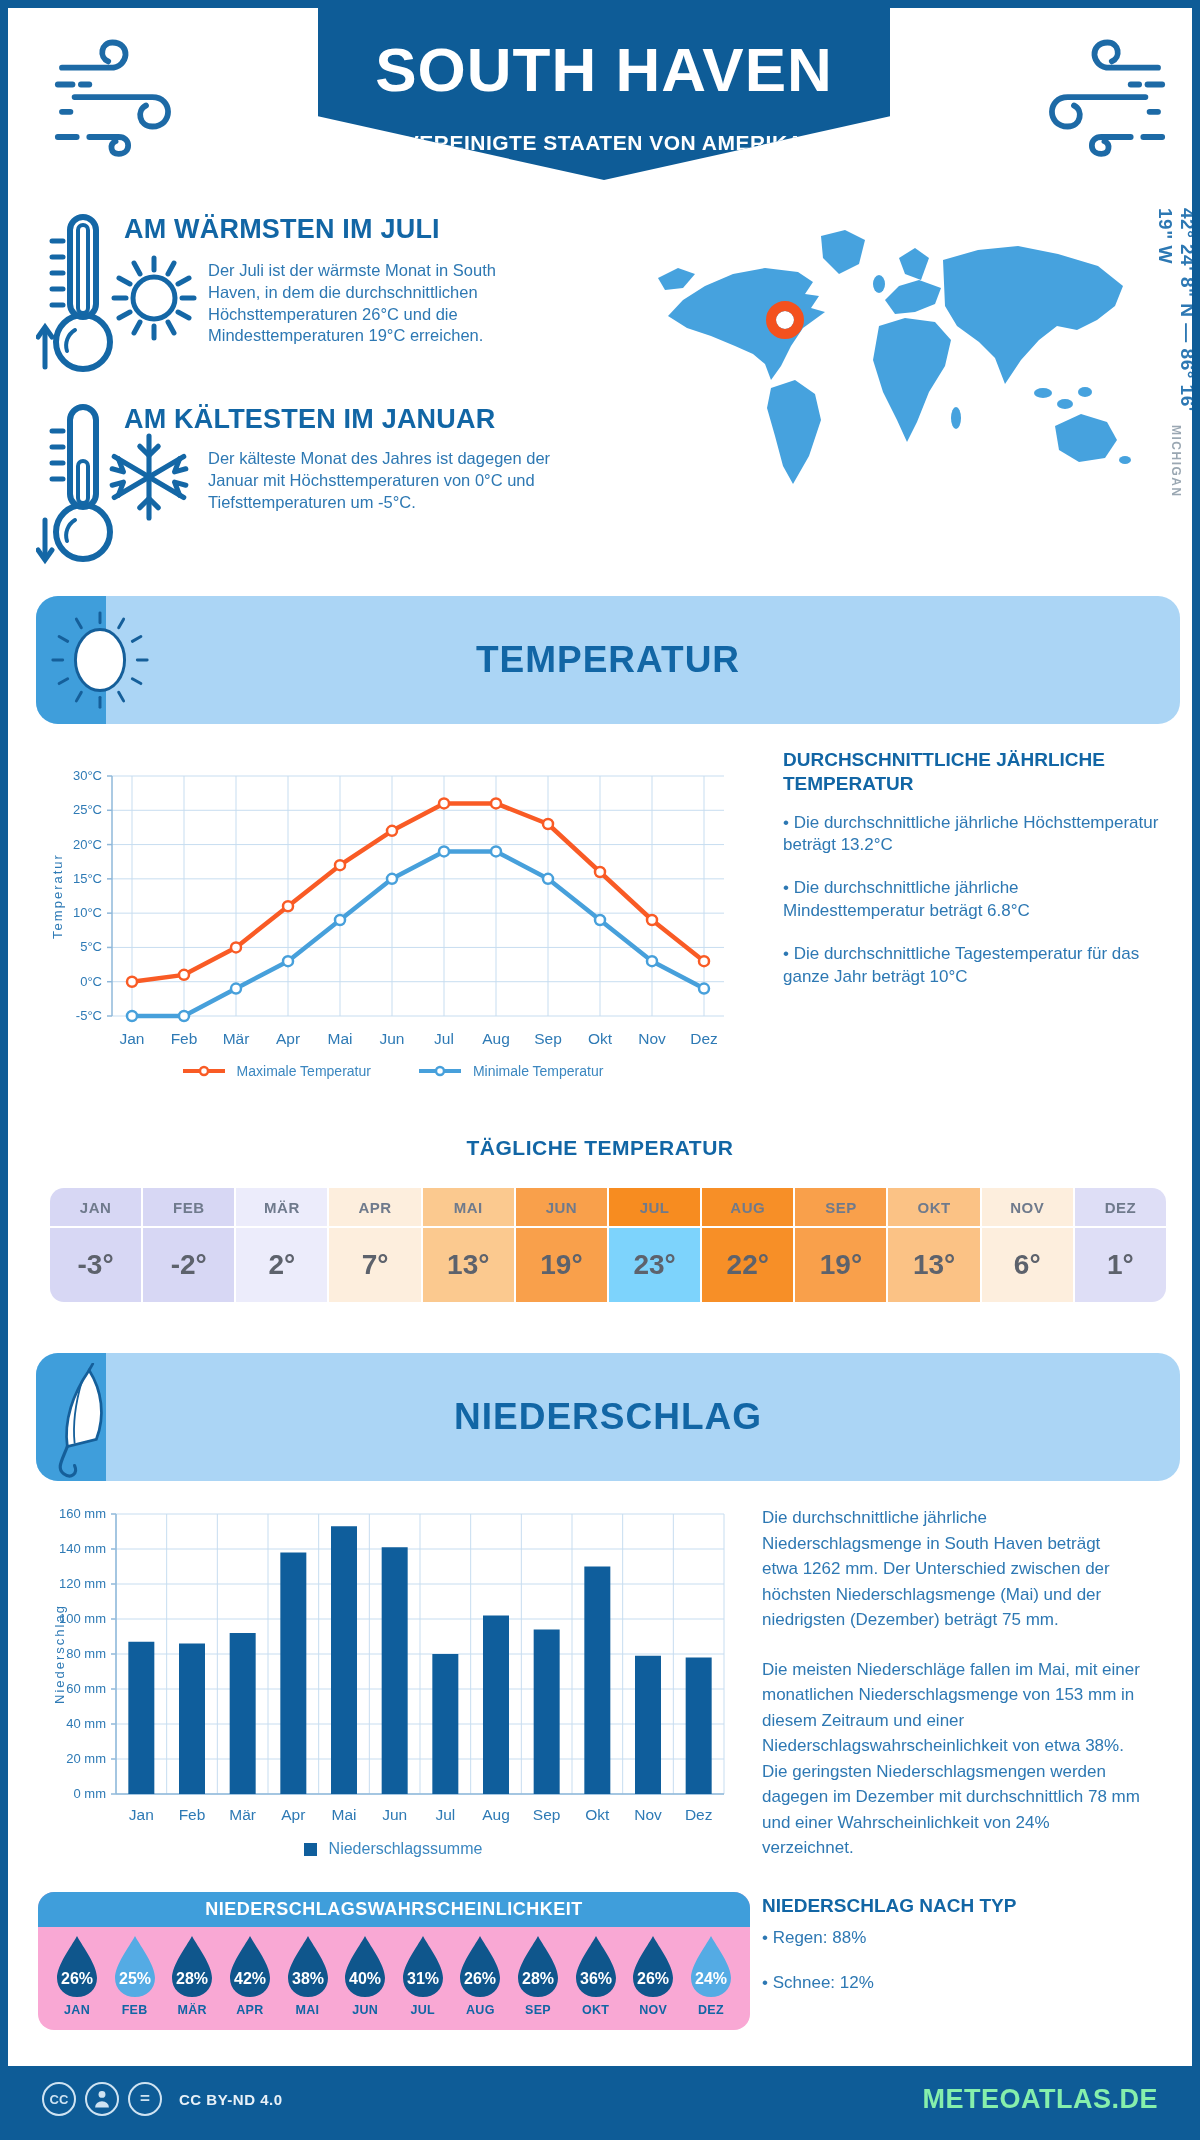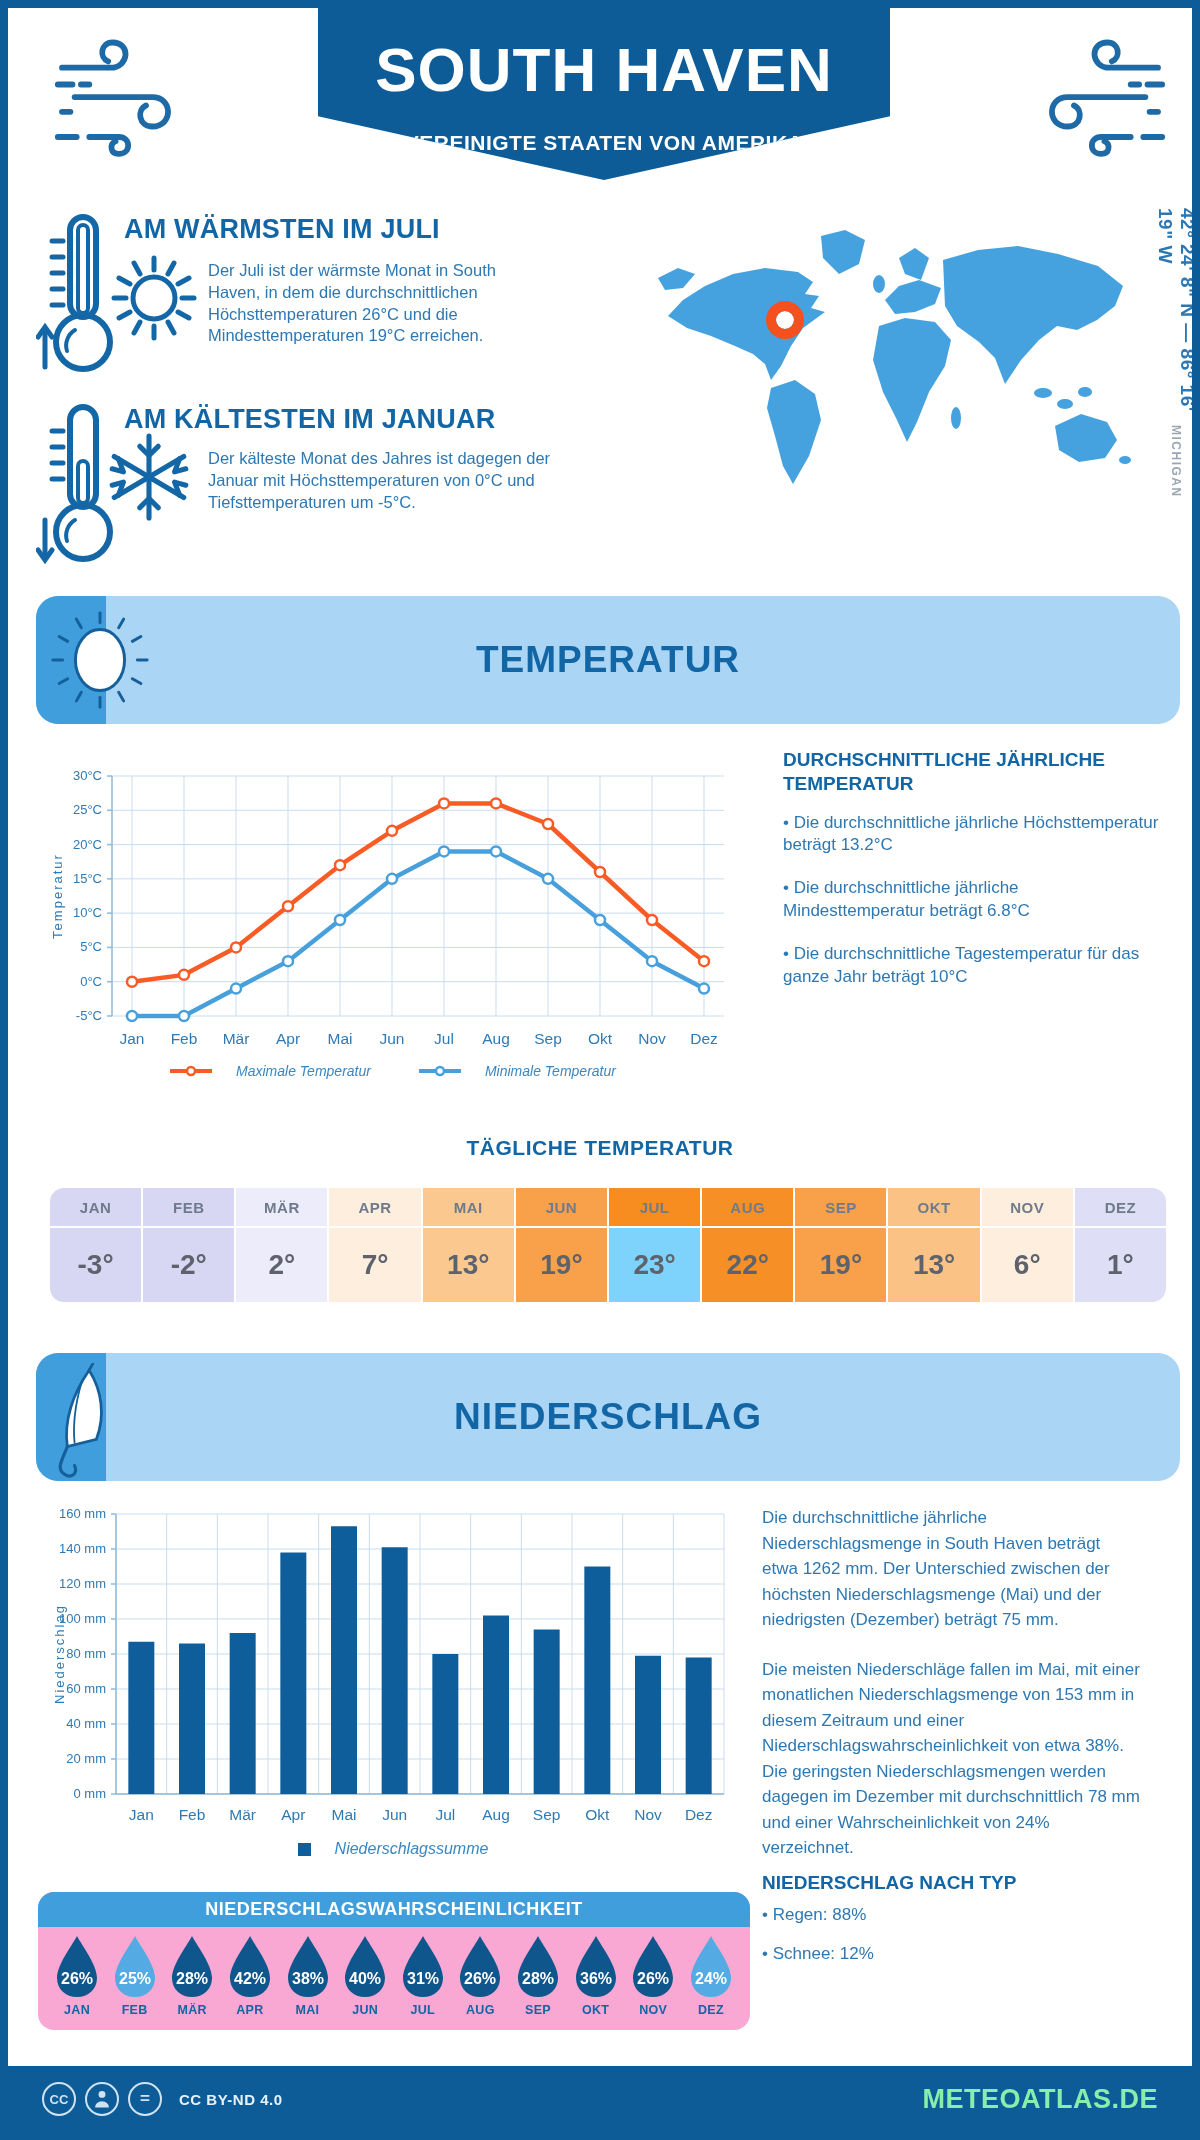--- a/index.html
+++ b/index.html
@@ -44,21 +44,21 @@
     display:flex; align-items:center; justify-content:center;
     font-size:37px; font-weight:700; color:#1266a5; letter-spacing:1px;
   }
   .section-banner svg.sb-icon { position:absolute; left:8px; top:10px; }
   
   .col-head { font-size:19px; font-weight:700; color:#1266a5; line-height:1.25; margin-bottom:16px; }
   .col-text { font-size:17px; line-height:1.5; color:#2d78b3; }
   .bullet { font-size:17px; line-height:1.35; color:#2d78b3; margin-bottom:20px; }
   
   .legend-row { position:absolute; display:flex; justify-content:center; align-items:center; gap:48px; }
-  .legend-item { display:flex; align-items:center; gap:24px; font-size:14px; color:#3b87c0;font-style:italic; }
+  .legend-item { display:flex; align-items:center; gap:12px; font-size:14px; color:#3b87c0; }
   .legend-sq { width:13px; height:13px; background:#0f5e9c; display:inline-block; }
   
   .daily-heading { position:absolute; left:0; width:100%; text-align:center; top:1128px;
     font-size:21px; font-weight:700; color:#1266a5; letter-spacing:.5px; }
   .daily-table { position:absolute; left:42px; top:1180px; width:1116px;
     display:grid; grid-template-columns:repeat(12,1fr); column-gap:2px; }
   .dt-col { display:flex; flex-direction:column; row-gap:2px; }
   .dt-head { height:38px; display:flex; align-items:center; justify-content:center;
     font-size:15px; font-weight:700; color:#6f7a8c; letter-spacing:.5px; }
   .dt-val { height:74px; display:flex; align-items:center; justify-content:center;
@@ -456,24 +456,24 @@
       </svg></div>
   <div class="legend-row" style="left:40px;top:1832px;width:690px;">
     <div class="legend-item" style="font-size:16px;">
       <span class="legend-sq"></span>
       <span>Niederschlagssumme</span>
     </div>
   </div>
 
   <div style="position:absolute;left:754px;top:1497px;width:378px;">
     <div class="col-text" style="margin-bottom:24px;">Die durchschnittliche jährliche Niederschlagsmenge in South Haven beträgt etwa 1262 mm. Der Unterschied zwischen der höchsten Niederschlagsmenge (Mai) und der niedrigsten (Dezember) beträgt 75 mm.</div>
-    <div class="col-text" style="margin-bottom:10px;">Die meisten Niederschläge fallen im Mai, mit einer monatlichen Niederschlagsmenge von 153 mm in diesem Zeitraum und einer Niederschlagswahrscheinlichkeit von etwa 38%. Die geringsten Niederschlagsmengen werden dagegen im Dezember mit durchschnittlich 78 mm und einer Wahrscheinlichkeit von 24% verzeichnet.</div>
+    <div class="col-text" style="margin-bottom:33px;">Die meisten Niederschläge fallen im Mai, mit einer monatlichen Niederschlagsmenge von 153 mm in diesem Zeitraum und einer Niederschlagswahrscheinlichkeit von etwa 38%. Die geringsten Niederschlagsmengen werden dagegen im Dezember mit durchschnittlich 78 mm und einer Wahrscheinlichkeit von 24% verzeichnet.</div>
     <div class="col-head" style="margin-bottom:10px;">NIEDERSCHLAG NACH TYP</div>
     <div id="type-bullets">
-        <div class="bullet" style="margin-bottom: 16px;">• Regen: 88%</div>
+        <div class="bullet" style="margin-bottom: 22px;">• Regen: 88%</div>
         <div class="bullet" style="margin-bottom: 8px;">• Schnee: 12%</div>
       </div>
   </div>
 
   <div class="prob-box">
     <div class="prob-head">NIEDERSCHLAGSWAHRSCHEINLICHKEIT</div>
     <div class="prob-drops" id="prob-drops">
         <div class="drop-cell"><svg width="50" height="64" viewBox="0 0 50 64">
             <path d="M25,2 C19,13 5,31 5,44 C5,55.5 13.8,63 25,63 C36.2,63 45,55.5 45,44 C45,31 31,13 25,2 Z" fill="#0f568c"></path>
             <text x="25" y="50" text-anchor="middle" font-size="16" font-weight="bold" fill="#ffffff">26%</text>

